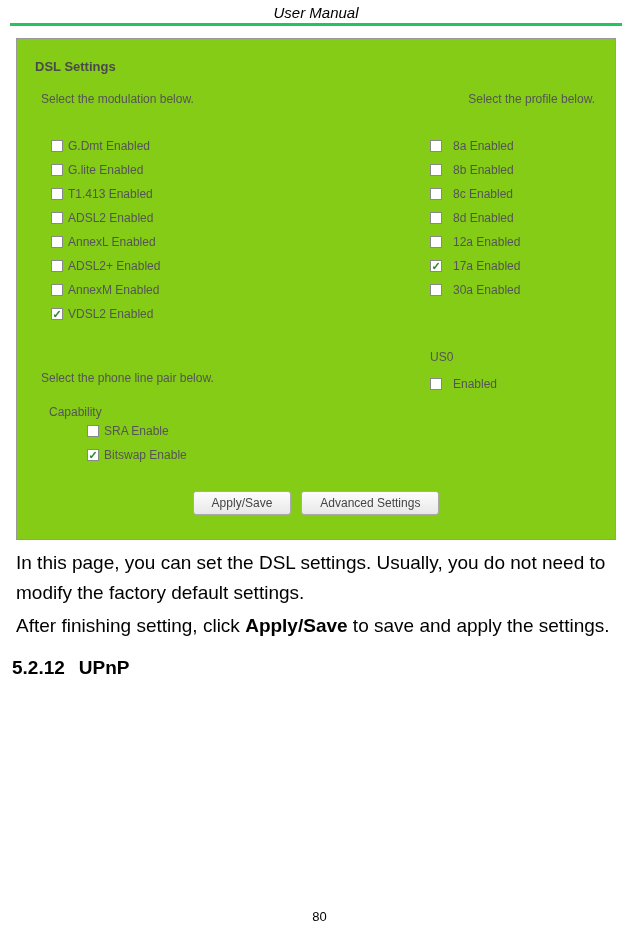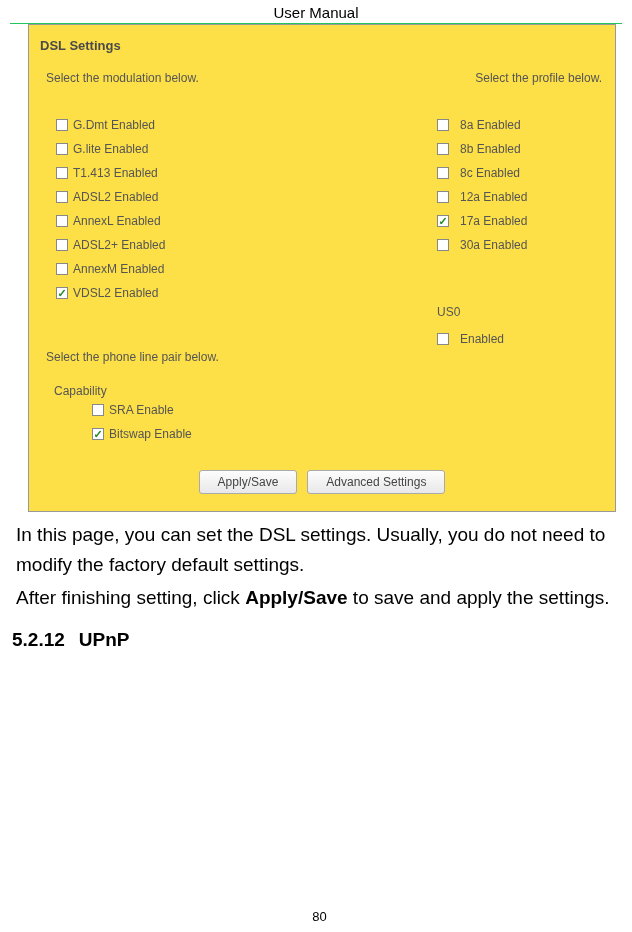--- a/index.html
+++ b/index.html
@@ -13,28 +13,29 @@
     .page {
       position: relative;
       padding: 0 10px 40px 10px;
       min-height: 932px;
       box-sizing: border-box;
     }
     .manual-title {
       text-align: center;
       font-size: 15px;
       padding: 4px 0 2px 0;
-      border-bottom: 1px solid #22c55e;
-      margin-bottom: 0;
+      border-bottom: 3px solid #22c55e;
+      margin-bottom: 12px;
+      font-style: italic;
     }
     .screenshot {
       border: 1px solid #999;
-      padding: 9px;
-      background: #fde047;
-      margin-left: 18px;
+      padding: 16px;
+      background: #84cc16;
+      margin-left: 6px;
       margin-right: 6px;
     }
     .dsl-title {
       font-weight: bold;
       font-size: 13px;
       color: #4a4a4a;
       padding: 4px 2px 2px 2px;
     }
     .panel-body {
       color: #555;
@@ -256,20 +257,24 @@
             <div class="cb-row-right">
                 <span class="checkbox"></span>
                 <span>8b Enabled</span>
               </div>
             <div class="cb-row-right">
                 <span class="checkbox"></span>
                 <span>8c Enabled</span>
               </div>
             <div class="cb-row-right">
                 <span class="checkbox"></span>
+                <span>8d Enabled</span>
+              </div>
+            <div class="cb-row-right">
+                <span class="checkbox"></span>
                 <span>12a Enabled</span>
               </div>
             <div class="cb-row-right">
                 <span class="checkbox checked"></span>
                 <span>17a Enabled</span>
               </div>
             <div class="cb-row-right">
                 <span class="checkbox"></span>
                 <span>30a Enabled</span>
               </div>

